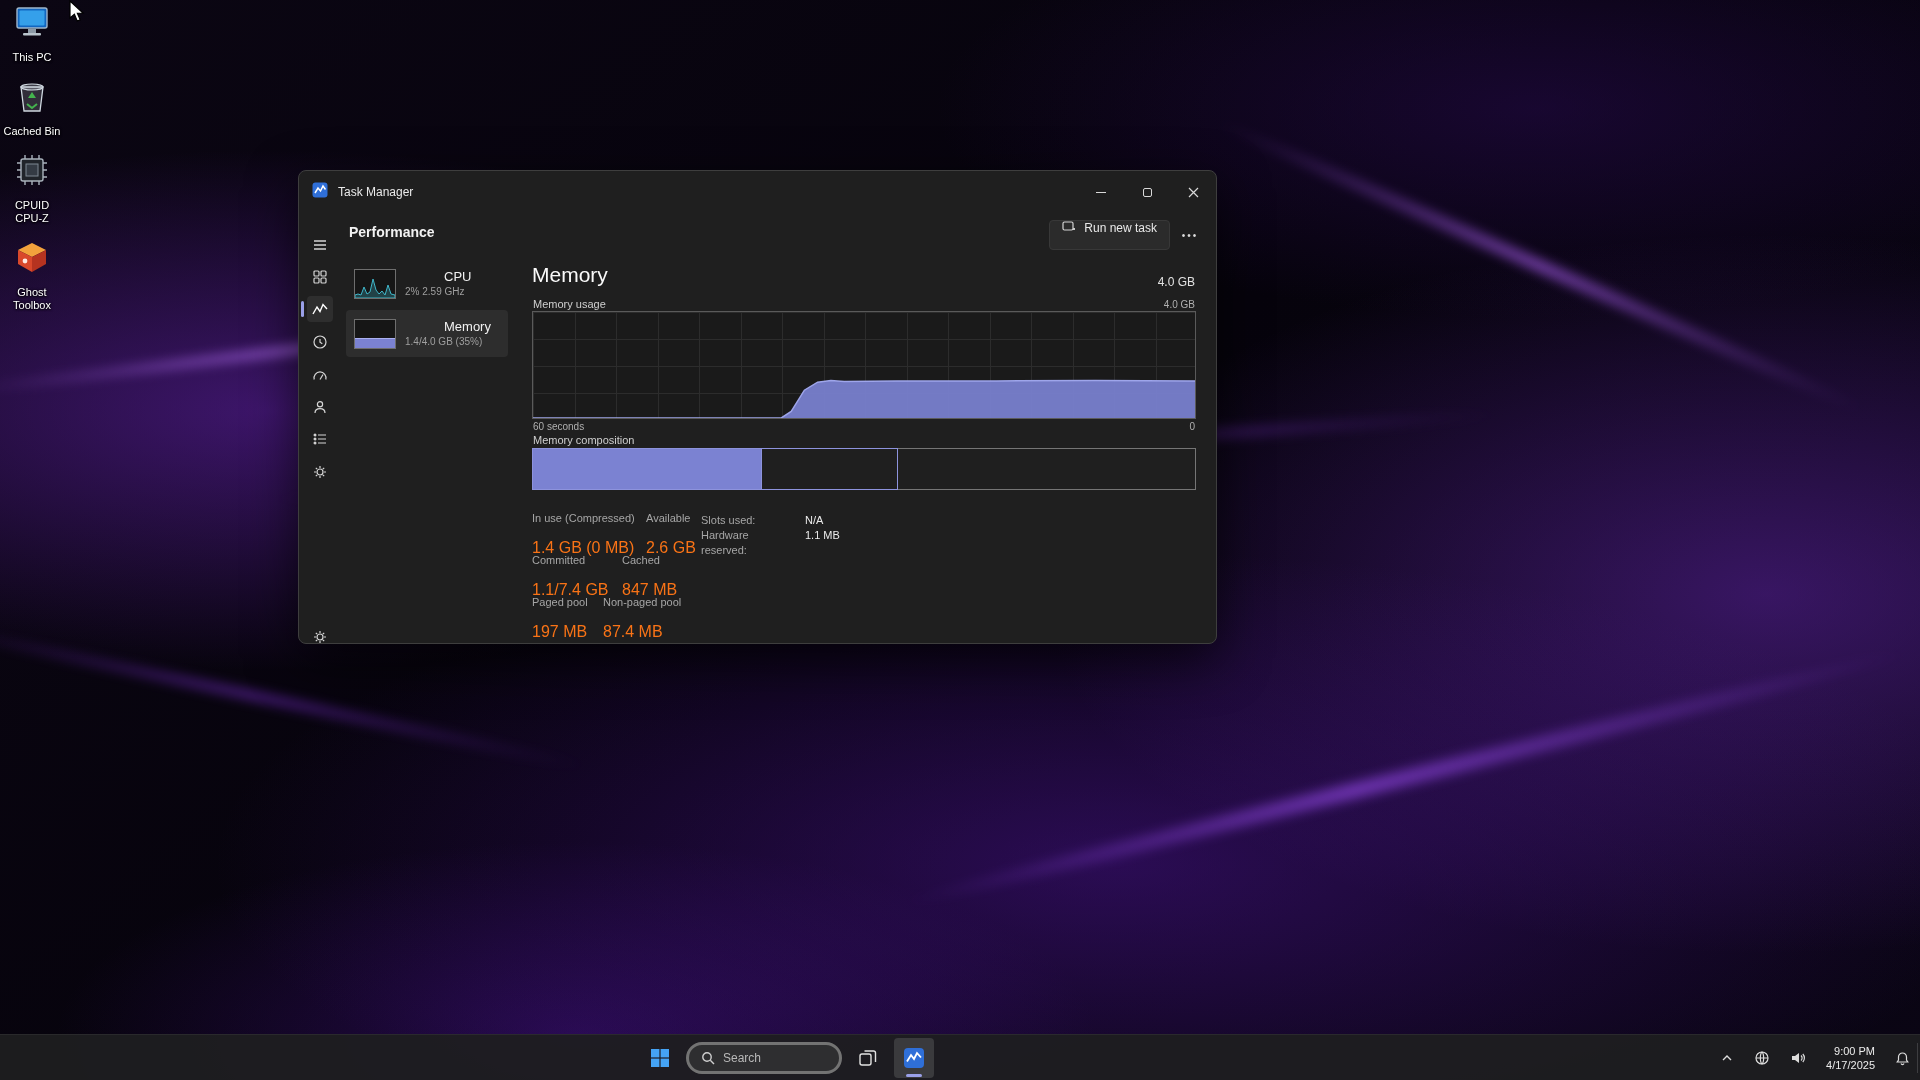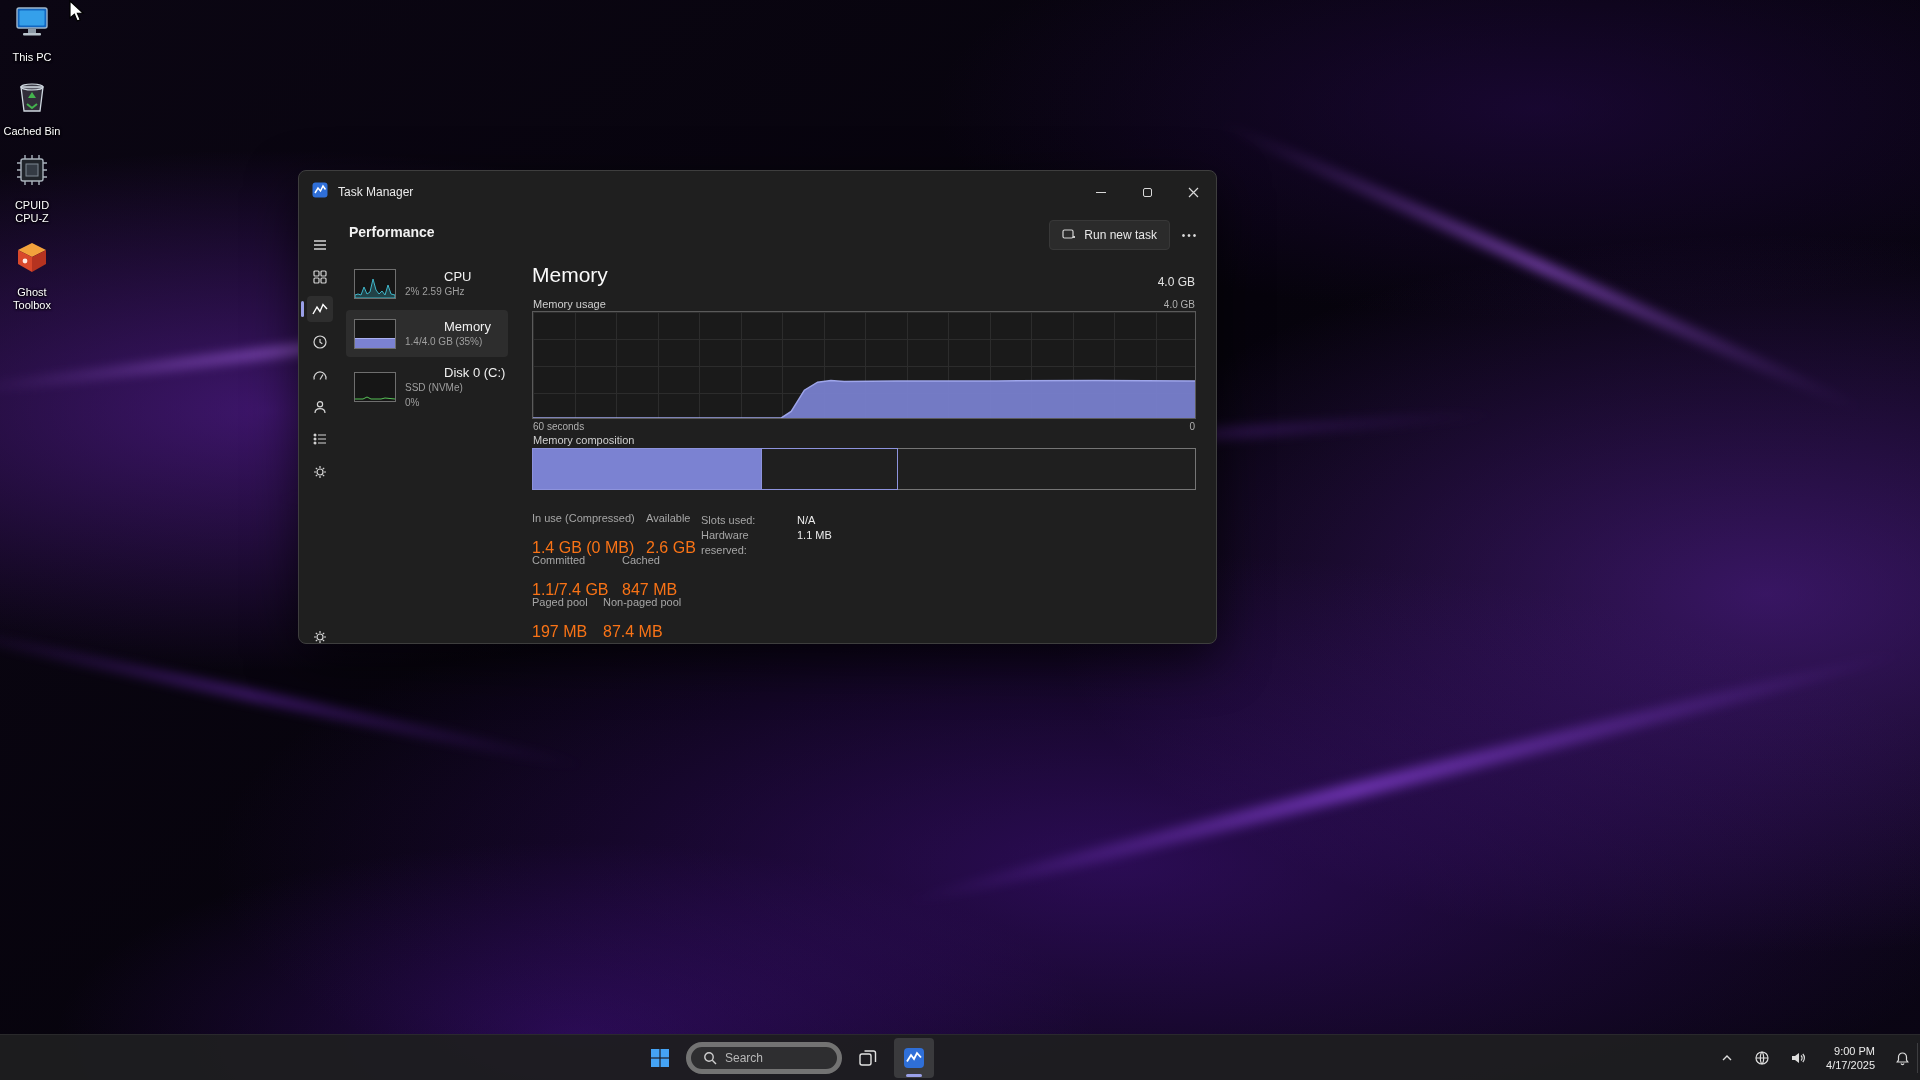--- a/index.html
+++ b/index.html
@@ -60,21 +60,21 @@
   .side-item { position:absolute; left:47px; width:162px; border-radius:4px; display:flex; align-items:center; }
   .side-item.sel { background:#2d2d2d; }
   .thumb { width:42px; height:30px; margin-left:8px; border:1px solid #6e6e6e; background:#161616; position:relative; flex:none; overflow:hidden; }
   .thumb .fill { position:absolute; left:0; right:0; bottom:0; background:#7b82d2; border-top:1px solid #aab0f0; }
   .side-txt { margin-left:9px; line-height:13px; }
   .side-name { font-size:13px; color:#f0f0f0;margin-left:39px; }
   .side-detail { font-size:10px; color:#9f9f9f; margin-top:2px; }
 
   
   .page-title { position:absolute; left:50px; top:53px; font-size:14px; font-weight:700; color:#f2f2f2; }
-  .run-task { position:absolute; right:46px; top:49px; height:30px; padding:0 12px; display:flex; align-items:center; gap:8px;
+  .run-task { position:absolute; right:46px; top:49px; height:30px; padding:0 12px; display:flex; gap:8px;
     background:#2b2b2b; border:1px solid #383838; border-radius:4px; font-size:12px; color:#e8e8e8; cursor:default; }
   .more-btn { position:absolute; right:12px; top:49px; width:28px; height:30px; display:flex; align-items:center; justify-content:center;
     font-size:10px; letter-spacing:2px; color:#dcdcdc; border-radius:4px; cursor:default; }
 
   
   .main { position:absolute; left:233px; top:42px; width:665px; bottom:0; }
   .mem-title { position:absolute; left:0; top:50px; font-size:21px; font-weight:500; color:#fafafa; }
   .mem-total { position:absolute; right:2px; top:62px; font-size:12px; color:#e2e2e2; }
   .usage-lbl { position:absolute; left:1px; top:85px; font-size:11px; color:#cfcfcf; }
   .usage-max { position:absolute; right:2px; top:86px; font-size:10px; color:#b0b0b0; }
@@ -91,30 +91,30 @@
   .comp-seg:first-child { border-left:1px solid #8d93dd; }
   .comp-seg.filled { background:#7b82d2; }
   .comp-seg:last-child { border-top-color:#757575; border-right-color:#757575; border-bottom-color:#757575; }
 
   .stat { position:absolute; line-height:14px; }
   .stat-label { font-size:11px; color:#a6a6a6; }
   .stat-value { font-size:16px; color:#f97316; margin-top:16px; }
   .kv { position:absolute; }
   .kv-row { display:grid; grid-template-columns:96px auto; font-size:11px; line-height:15px; }
   .kv-row .k { color:#a6a6a6; }
-  .kv-row .v { color:#ececec; }
+  .kv-row .v { color:#ececec;margin-left:8px; }
 
   
   .taskbar { position:absolute; left:0; right:0; bottom:0; height:46px; background:rgba(30,30,32,0.94);
     border-top:1px solid rgba(255,255,255,0.06); z-index:50; }
   .tb-center { position:absolute; left:640px; top:0; height:46px; display:flex; align-items:center; gap:6px; }
   .tb-tile { width:40px; height:40px; border-radius:4px; display:flex; align-items:center; justify-content:center; position:relative; cursor:default; }
   .tb-tile.active { background:#3a3a3d; }
   .tb-tile.active::after { content:""; position:absolute; bottom:1px; left:12px; width:16px; height:3px; border-radius:2px; background:#9aa0e8; }
-  .search-pill { height:32px; width:156px; background:#2e2e30; border:5px solid #737373; border-radius:16px;
+  .search-pill { height:32px; width:156px; background:#2e2e30; border:3px solid #737373; border-radius:16px;
     display:flex; align-items:center; padding:0 12px; gap:8px; }
   .search-pill input { background:transparent; border:none; outline:none; color:#e0e0e0; font-size:12px; width:100px; font-family:"Liberation Sans", sans-serif; }
   .search-pill input::placeholder { color:#b8b8b8; }
   .tb-tray { position:absolute; right:10px; top:0; height:46px; display:flex; align-items:center; gap:20px; }
   .tray-clock { text-align:right; font-size:11px; color:#ececec; line-height:14px; cursor:default; }
   .show-desktop { position:absolute; right:0; top:8px; width:3px; height:30px; border-left:1px solid rgba(255,255,255,0.15); }
 </style>
 </head>
 <body>
 
@@ -290,32 +290,20 @@
   <div class="side-item sel" style="top:139px; height:47px">
     <div class="thumb">
       <div class="fill" id="mem-thumb-fill" style="height: 35%;"></div>
     </div>
     <div class="side-txt">
       <div class="side-name">Memory</div>
       <div class="side-detail">1.4/4.0 GB (35%)</div>
     </div>
   </div>
 
-  <div class="side-item" style="top:190px; height:52px">
-    <div class="thumb">
-      <svg width="40" height="28" viewBox="0 0 40 28">
-        <polyline points="0,26 8,26 12,24 16,26 26,26 30,25 40,26" fill="none" stroke="#57c257" stroke-width="1"></polyline>
-      </svg>
-    </div>
-    <div class="side-txt">
-      <div class="side-name">Disk 0 (C:)</div>
-      <div class="side-detail">SSD (NVMe)</div>
-      <div class="side-detail">0%</div>
-    </div>
-  </div>
 
   <div class="main">
     <div class="mem-title">Memory</div>
     <div class="mem-total">4.0 GB</div>
     <div class="usage-lbl">Memory usage</div>
     <div class="usage-max">4.0 GB</div>
 
     <div class="graph">
       <svg viewBox="0 0 664 106" preserveAspectRatio="none">
         <polygon id="mem-area" fill="rgba(123,130,210,0.92)" points="0,106 0.0,106.0 249.0,106.0 259.0,99.4 272.2,78.2 285.5,70.2 298.8,68.4 312.1,69.4 365.2,68.9 464.8,68.9 564.4,68.6 664.0,68.9 664,106"></polygon>

